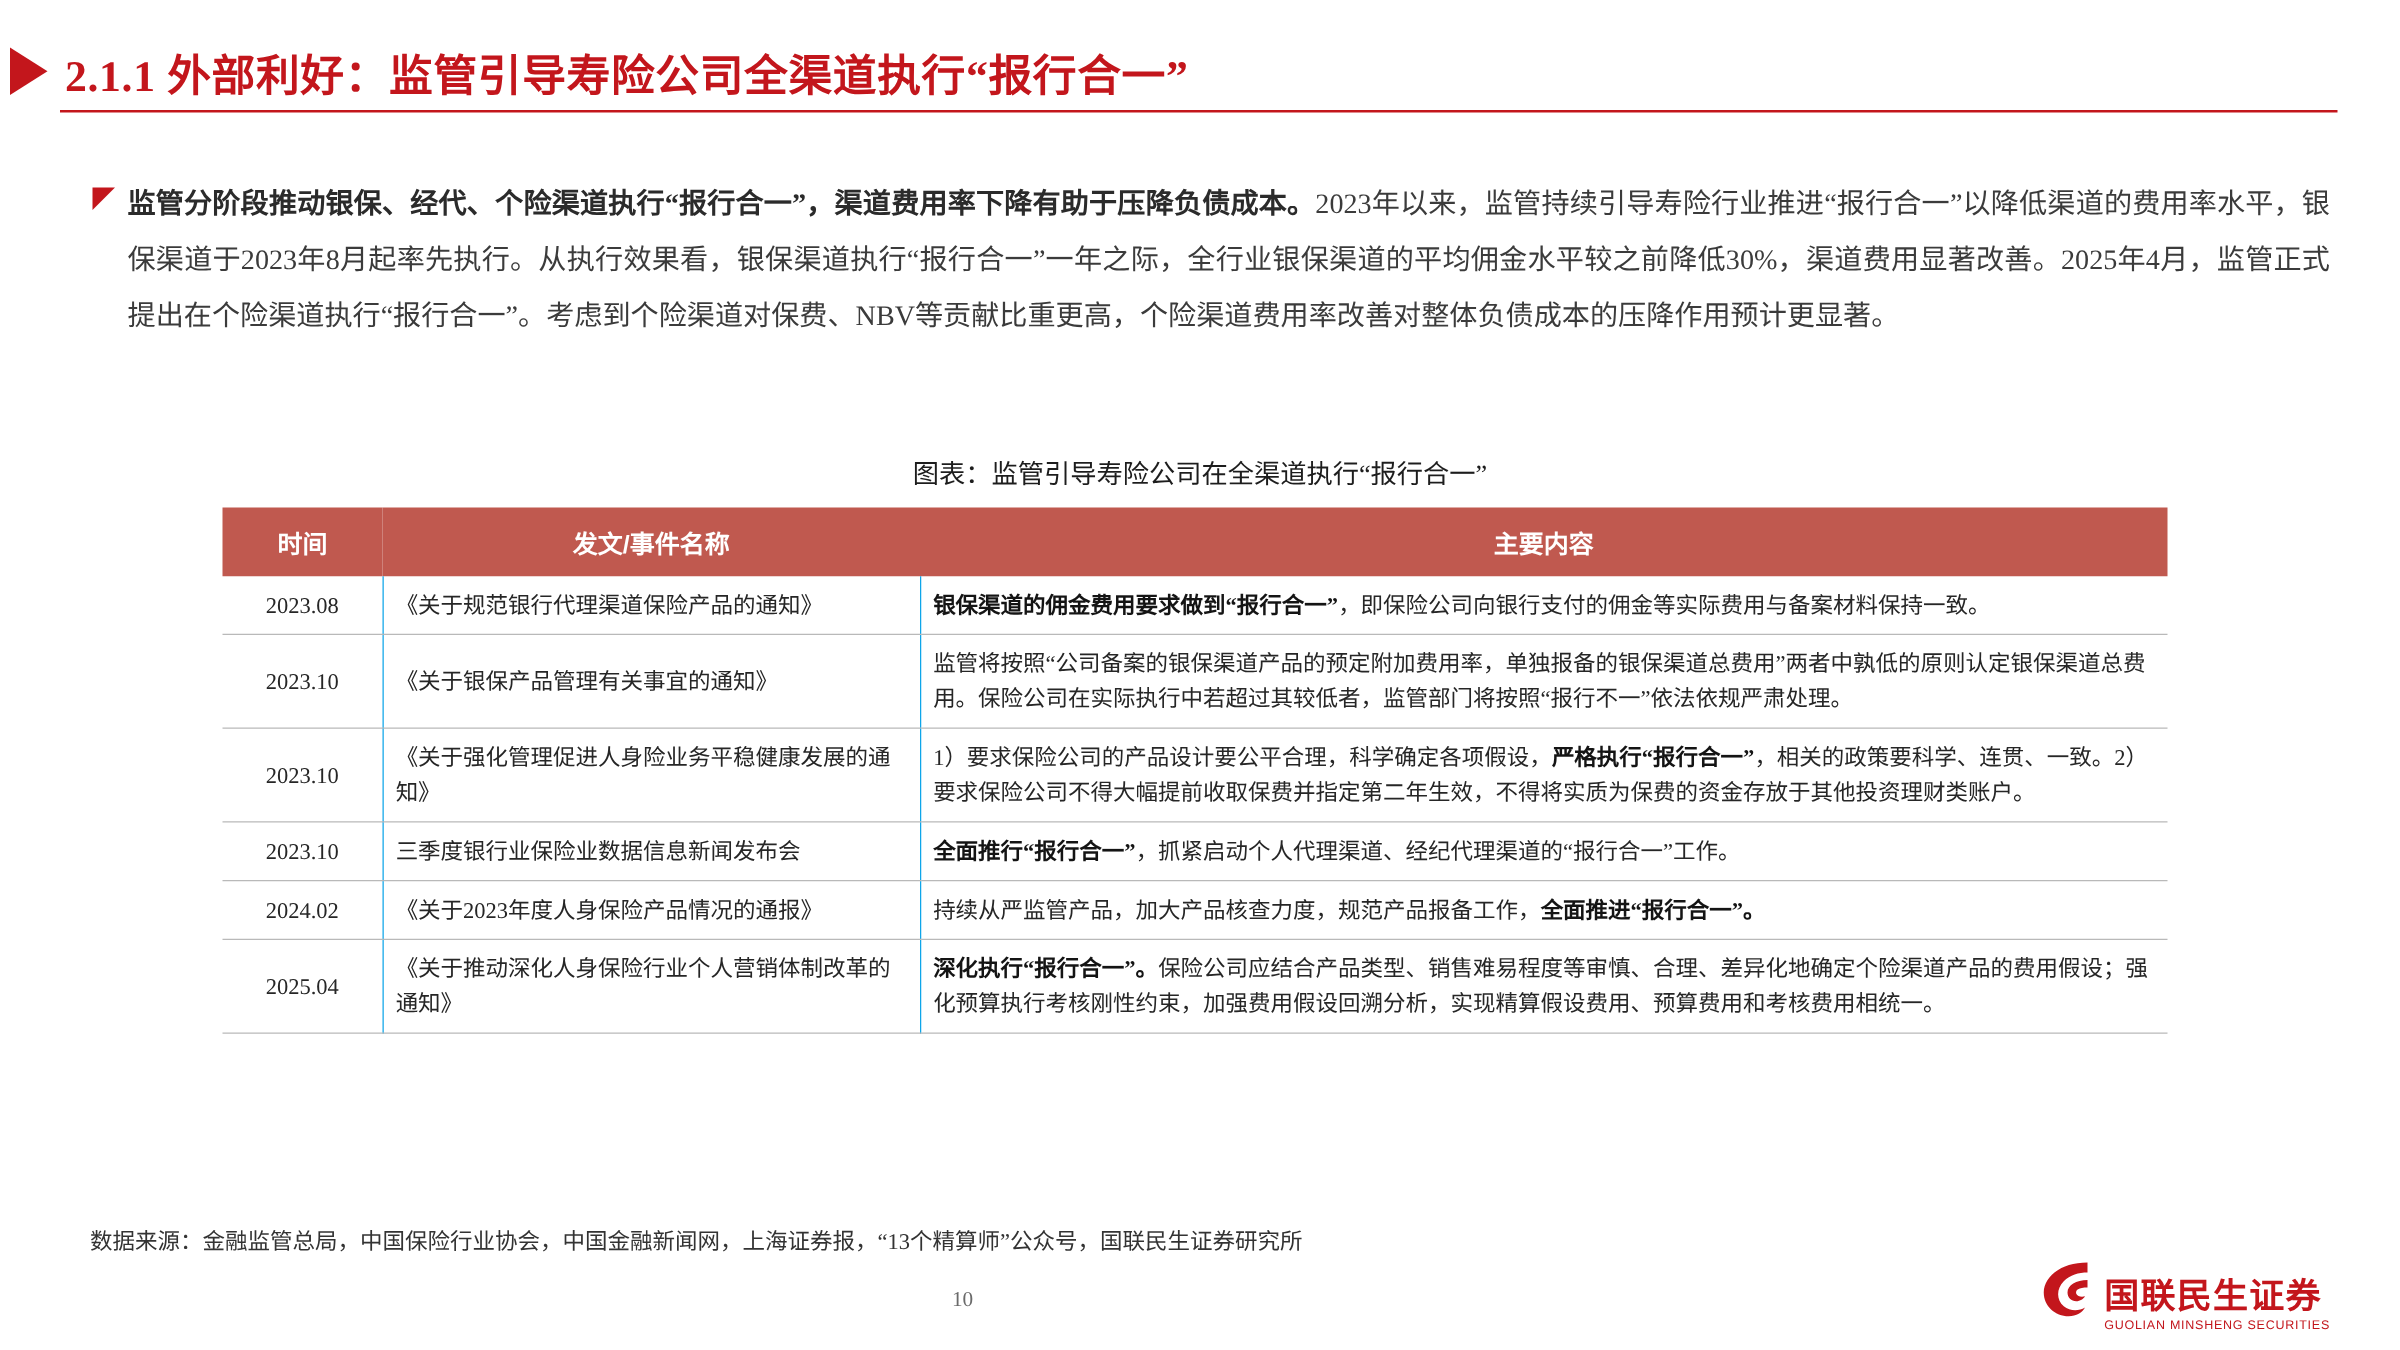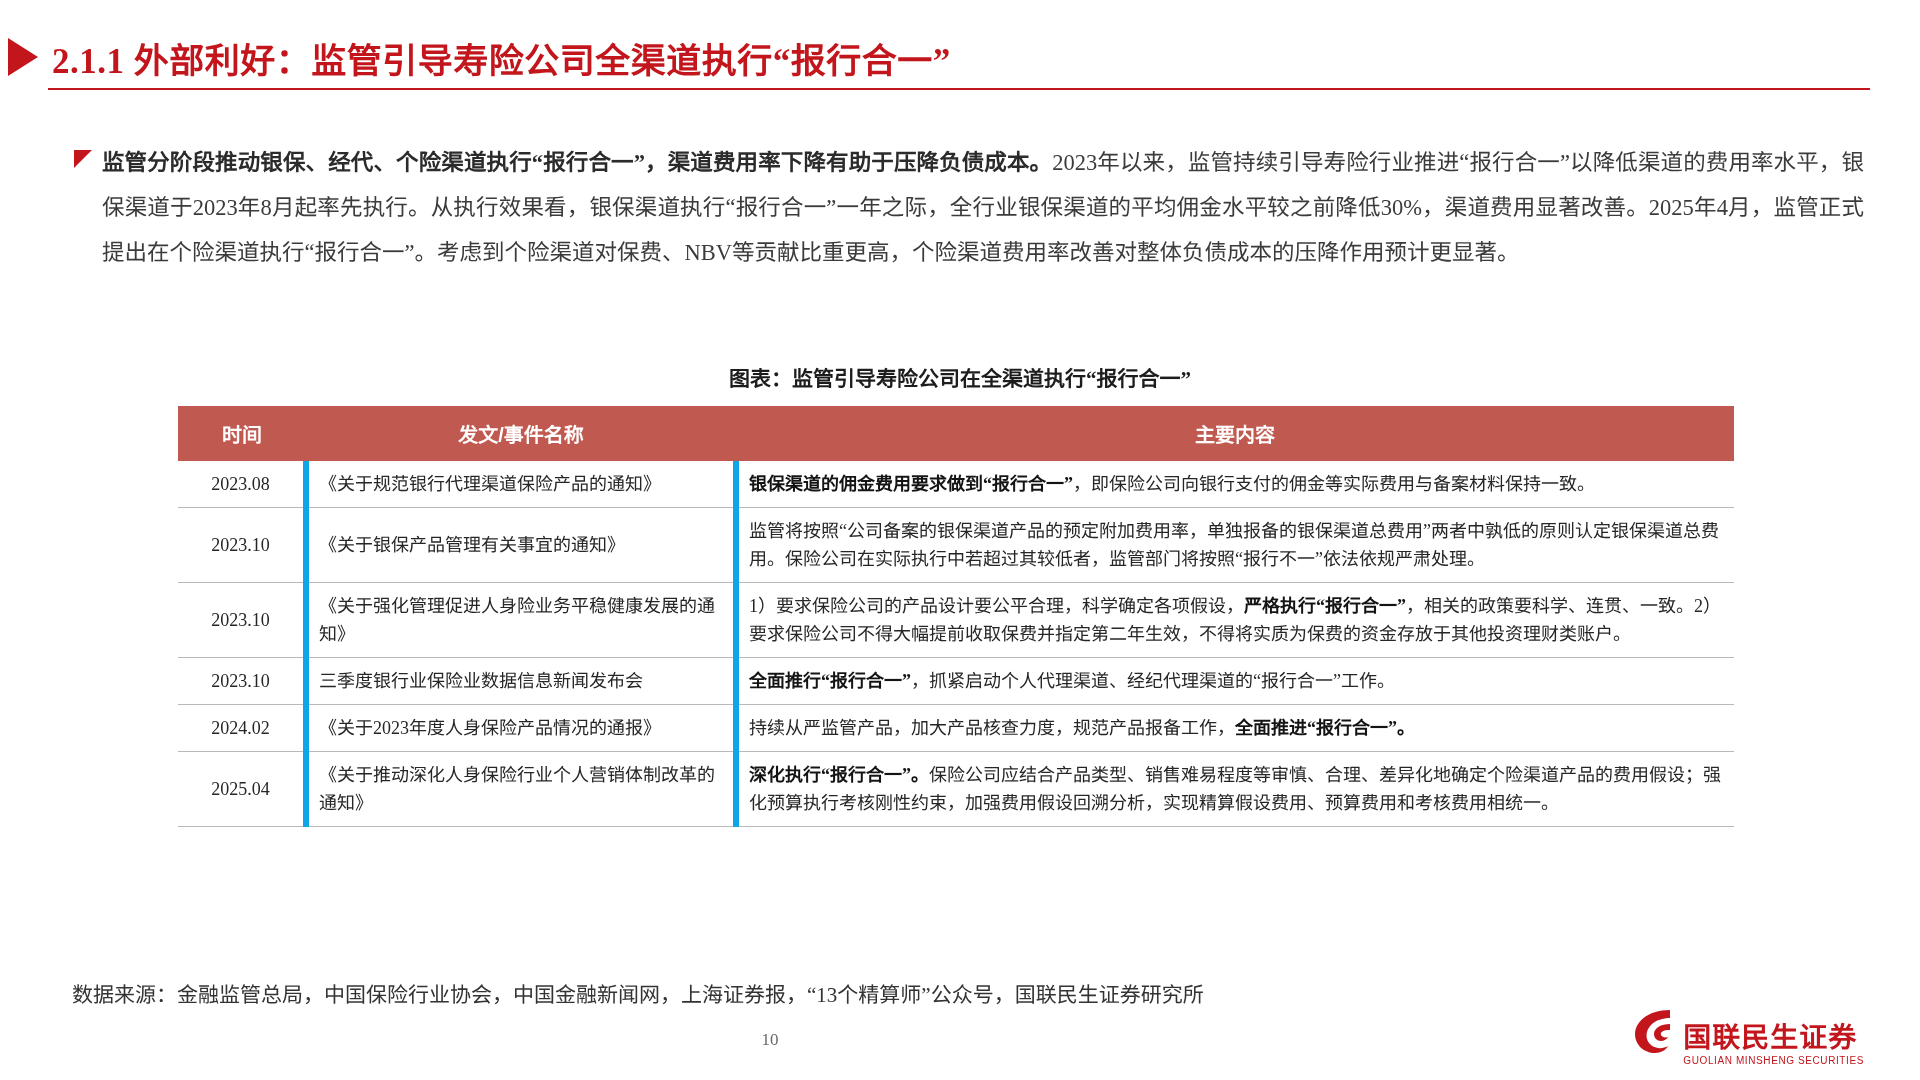--- a/index.html
+++ b/index.html
@@ -92,21 +92,21 @@
   }
 
   
   .exhibit-caption {
     position: absolute;
     left: 0;
     top: 362px;
     width: 1920px;
     text-align: center;
     font-size: 21px;
-    font-weight: bold;
+    font-weight: normal;
     color: #1d1d1d;
     font-family: "Liberation Serif", "DejaVu Serif", serif;
   }
 
   
   .table-wrap {
     position: absolute;
     left: 178px;
     top: 406px;
     width: 1556px;
@@ -124,21 +124,21 @@
     font-size: 20px;
     font-weight: bold;
     text-align: center;
     padding: 13px 6px;
     border: none;
     font-family: Liberation Sans, sans-serif;
   }
 
   table.main-table tbody td {
     border-bottom: 1px solid #b9b9b9;
-    border-right: 6px solid #0ea5e9;
+    border-right: 1px solid #0ea5e9;
     font-size: 18px;
     color: #262626;
     vertical-align: middle;
     padding: 9px 10px;
     line-height: 28px;
     font-family: "Liberation Serif", "DejaVu Serif", serif;
   }
 
   table.main-table tbody tr td:last-child { border-right: none; }
   table.main-table tbody tr:first-child td { border-top: none; }
@@ -147,21 +147,21 @@
   .col-doc   { width: 430px; text-align: left; }
   .col-body  { width: 998px; text-align: left; }
 
   table.main-table tbody td b { font-weight: bold; color: #141414; }
 
   
   .source-note {
     position: absolute;
     left: 72px;
     top: 978px;
-    font-size: 21px;
+    font-size: 18px;
     color: #333333;
     font-family: "Liberation Serif", "DejaVu Serif", serif;
   }
 
   .page-number {
     position: absolute;
     left: 0;
     top: 1030px;
     width: 1540px;
     text-align: center;

